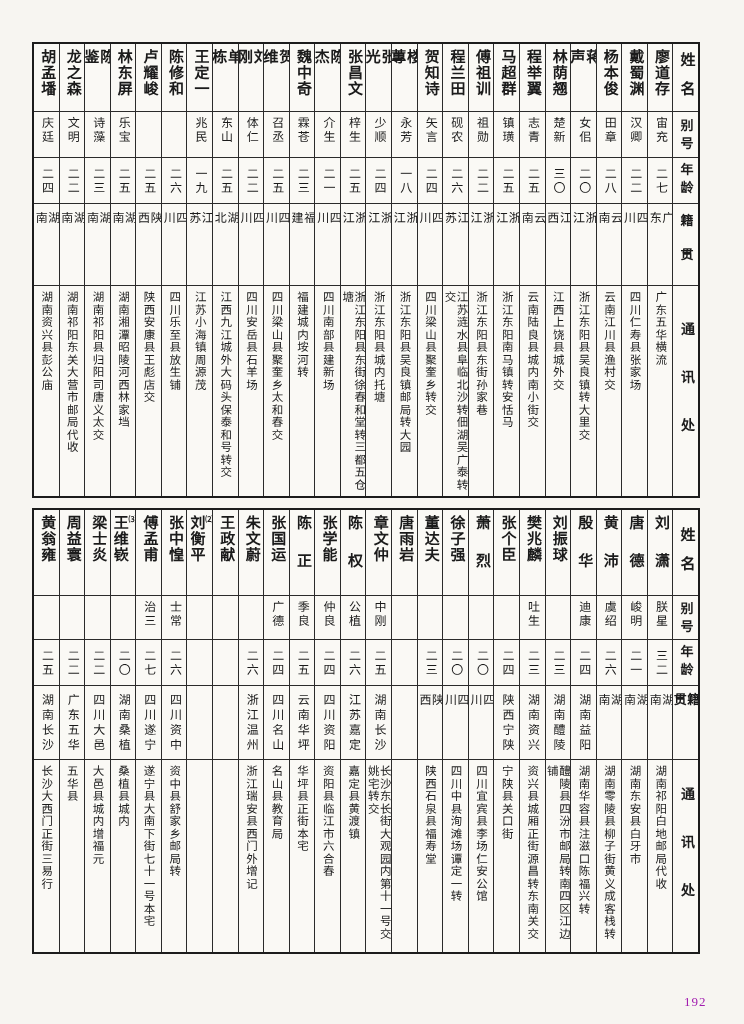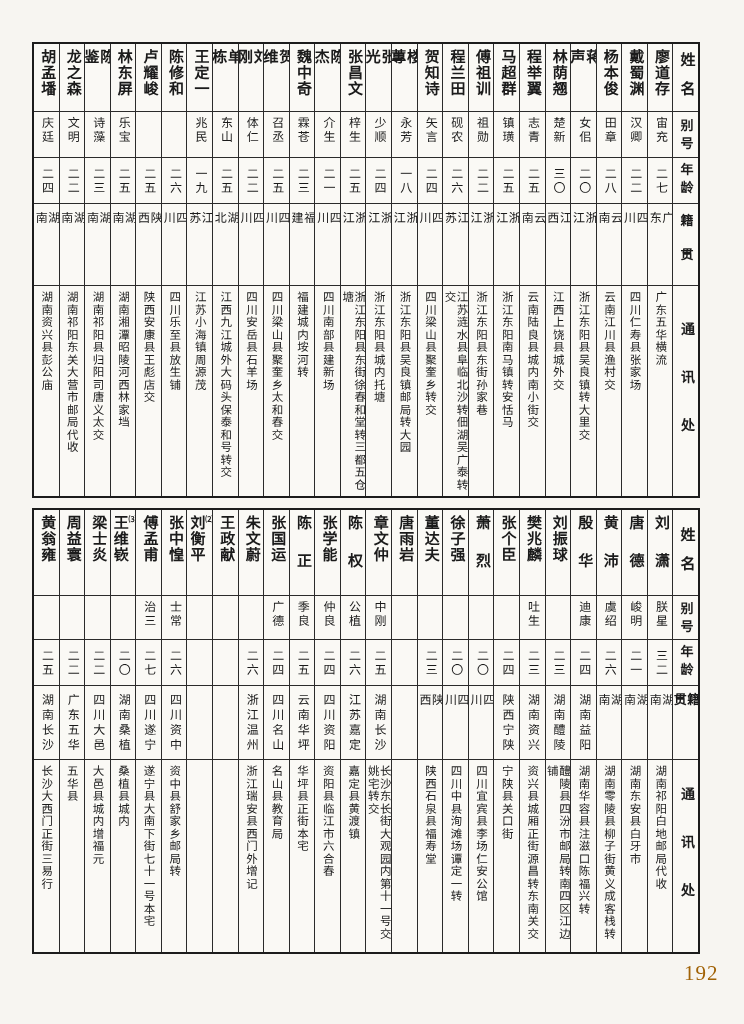--- a/index.html
+++ b/index.html
@@ -71,24 +71,24 @@
   
   .hcol .cell{font-weight:700;}
   .h-name{align-items:center; font-size:15px; letter-spacing:0.9em;}
   .h-alias{align-items:center; font-size:13px; letter-spacing:0.35em;}
   .h-age{align-items:center; font-size:13px; letter-spacing:0.35em;}
   .h-origin{align-items:center; font-size:13px; letter-spacing:1.6em;}
   .h-addr{align-items:center; font-size:14px; letter-spacing:2.4em;}
 
   .page-number{
     position:absolute;
-    left:684px; top:961px;
-    font-size:21px;
+    left:684px; top:994px;
+    font-size:13px;
     letter-spacing:1px;
-    color:#a16207;
+    color:#a21caf;
   }
 </style>
 </head>
 <body>
 
 <div class="page">
 
   <div class="tbl t0">
     <div class="col hcol">
       <div class="cell c-name h-name">

